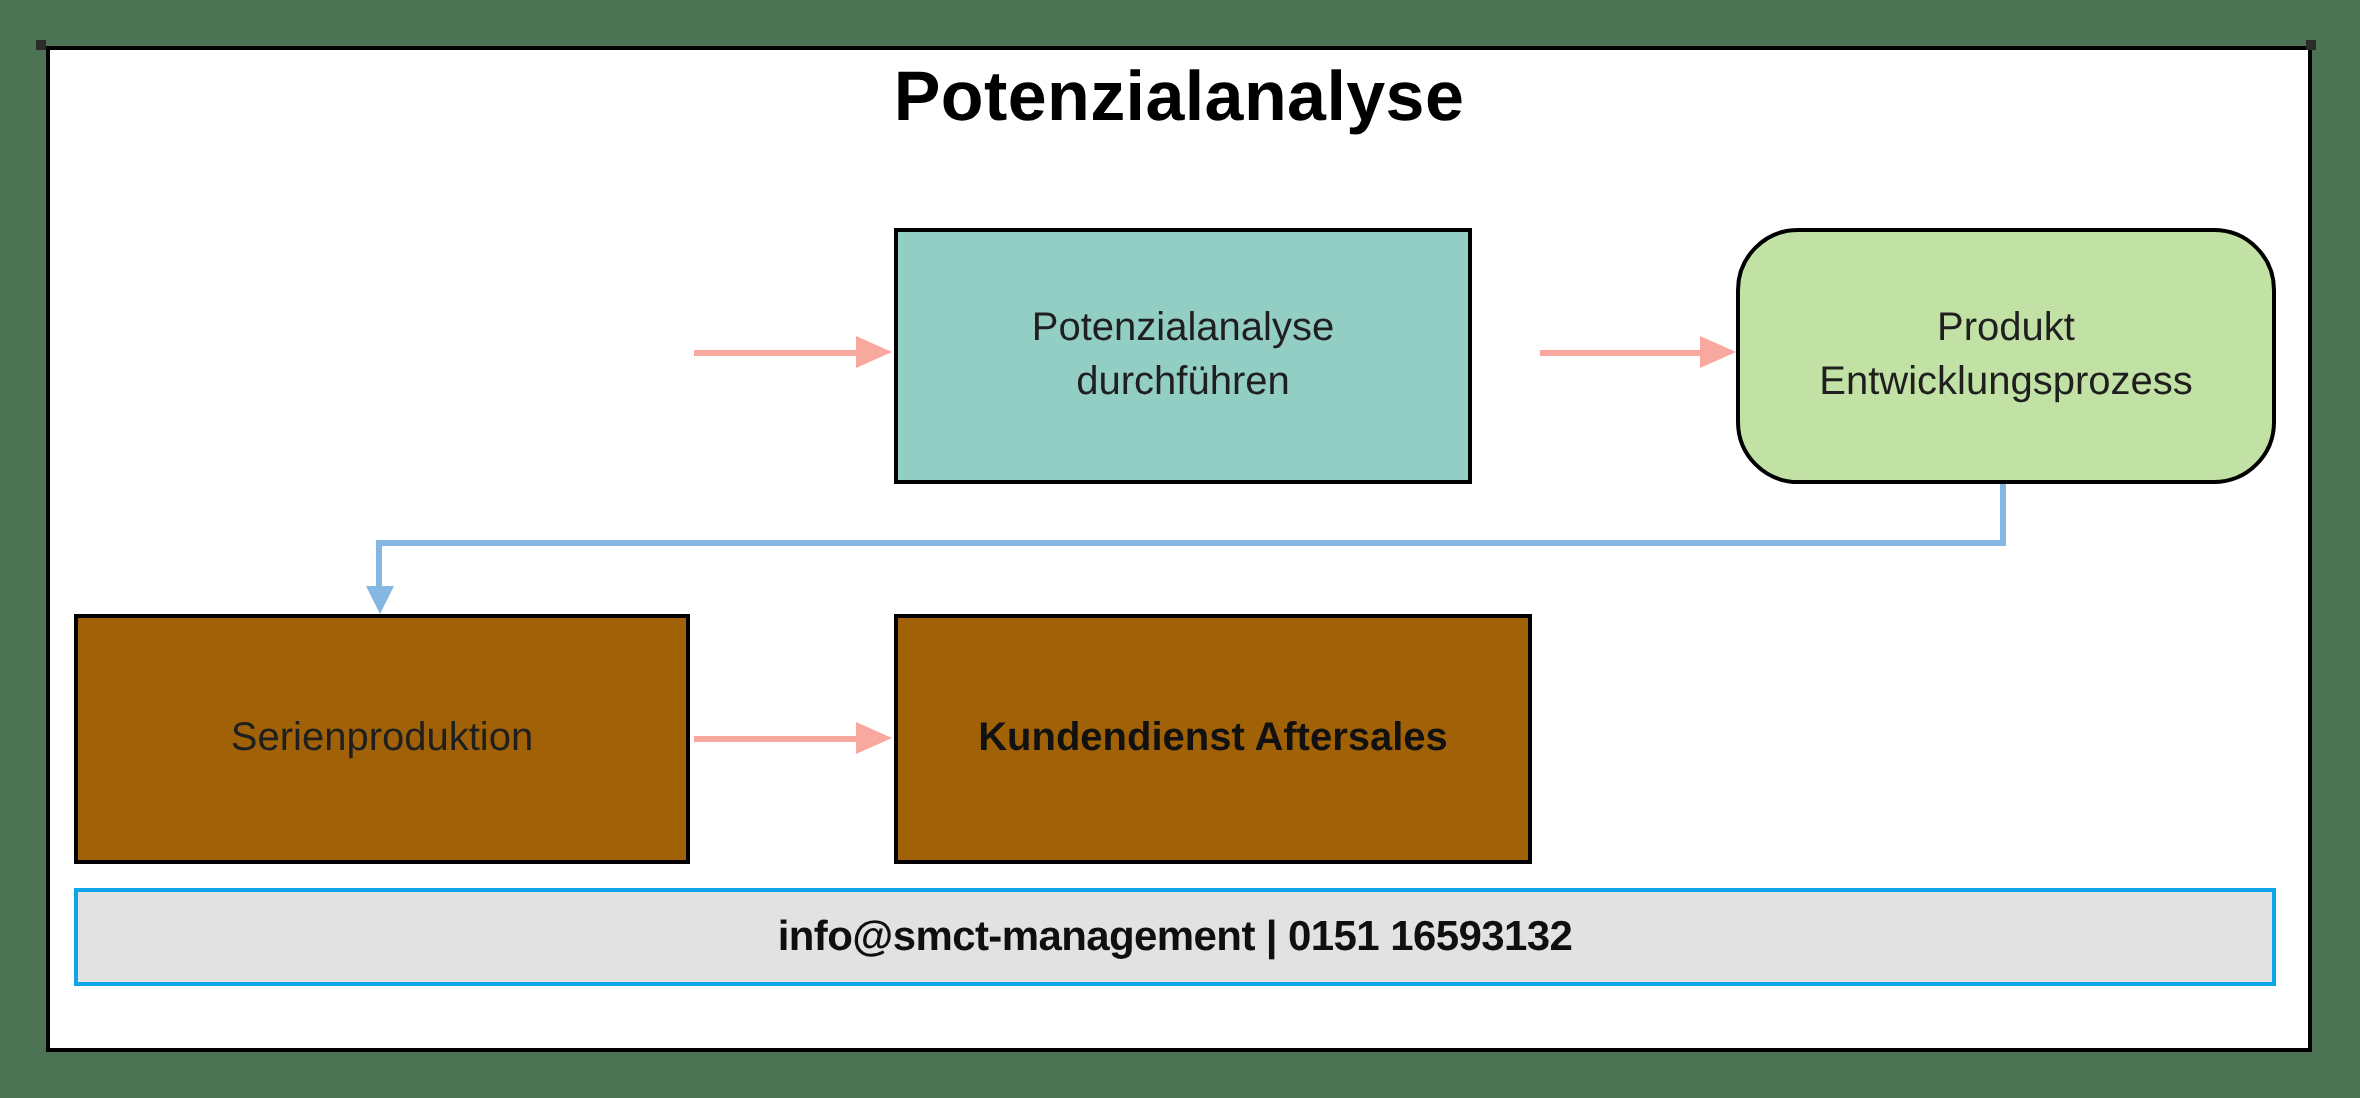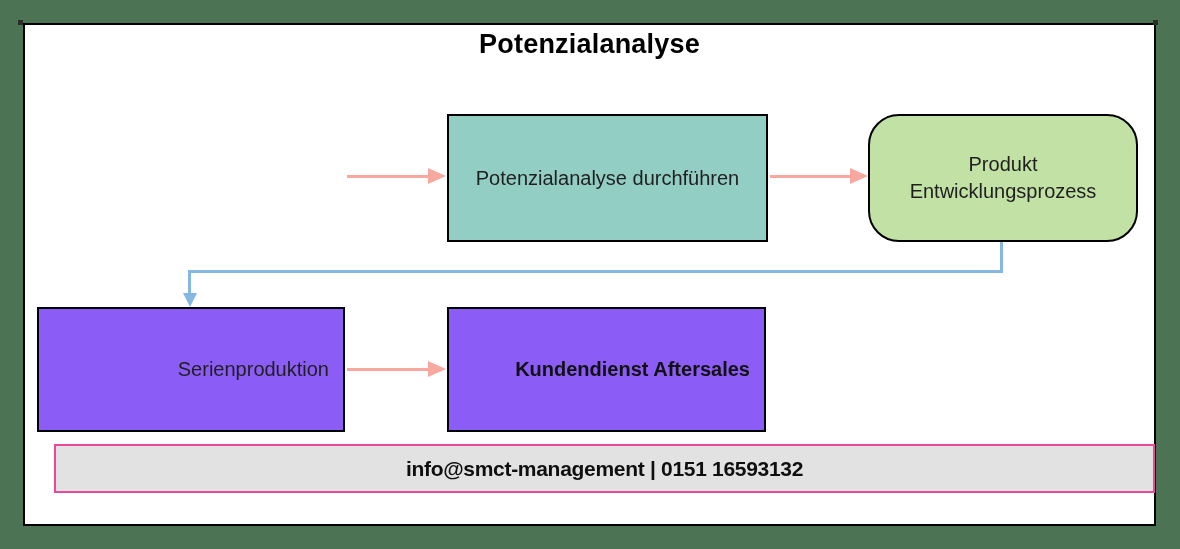--- a/index.html
+++ b/index.html
@@ -25,44 +25,44 @@
     background: #2b2b2b;
   }
   .corner-mark.tl { left: -7px; top: -5px; }
   .corner-mark.tr { left: 1128px; top: -5px; }
 
   .title {
     position: absolute;
     left: 0; top: 4px;
     width: 100%;
     text-align: center;
-    font-size: 27px;
+    font-size: 35px;
     font-weight: bold;
     color: #000000;
     letter-spacing: 0.2px;
   }
 
   .node {
     position: absolute;
     border: 2px solid #000000;
     display: flex;
     align-items: center;
     justify-content: center;
     text-align: center;
     font-size: 20px;
     line-height: 1.35;
     color: #1f1f1f;
     padding: 0 14px;
   }
   .fill-teal  { background: #92CEC3; }
   .fill-green { background: #C2E1A4; border-radius: 31px; }
-  .fill-blue  { background: #8b5cf6; justify-content: flex-end; }
+  .fill-blue  { background: #a16207; }
 
   .node-a { left: 12px;  top: 89px;  width: 308px; height: 128px; }
-  .node-b { left: 422px; top: 89px;  width: 321px; height: 128px; }
+  .node-b { left: 422px; top: 89px;  width: 289px; height: 128px; }
   .node-c { left: 843px; top: 89px;  width: 270px; height: 128px; padding: 0 30px; }
   .node-d { left: 12px;  top: 282px; width: 308px; height: 125px; }
   .node-e { left: 422px; top: 282px; width: 319px; height: 125px; }
   .node-e .node-label { font-weight: bold; color: #111; }
 
   
   .arrow-line {
     position: absolute;
     height: 3px;
     background: #F8A89E;
@@ -96,25 +96,24 @@
     border-left: 7px solid transparent;
     border-right: 7px solid transparent;
     border-top: 14px solid #85B7E3;
   }
 
   .footer-bar {
     position: absolute;
     left: 12px; top: 419px;
     width: 1101px; height: 49px;
     background: #E2E2E2;
-    border: 2px solid #ec4899;
+    border: 2px solid #0ea5e9;
     display: flex;
     align-items: center;
     justify-content: center;
-    margin-left: 17px;
   }
   .footer-text {
     font-size: 21px;
     font-weight: bold;
     color: #0f0f0f;
     letter-spacing: -0.3px;
   }
 </style>
 </head>
 <body>

